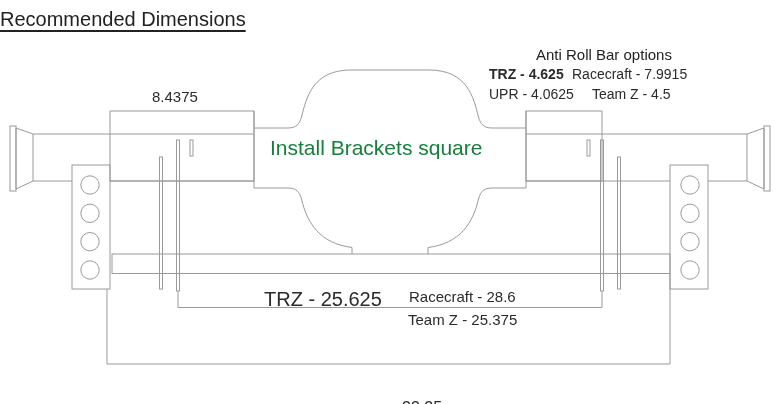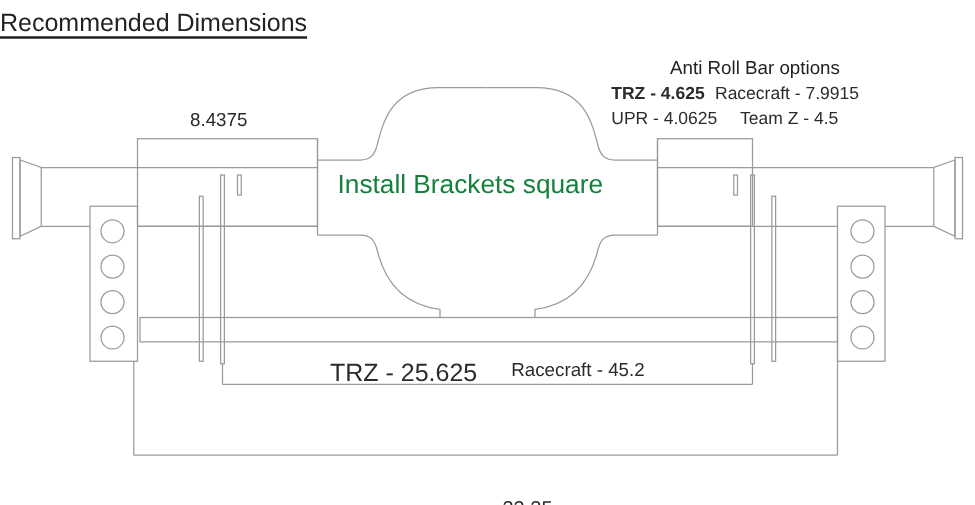--- a/index.html
+++ b/index.html
@@ -96,16 +96,17 @@
   <div class="lbl arb-r2a">UPR - 4.0625</div>
   <div class="lbl arb-r2b">Team Z - 4.5</div>
 
   <div class="lbl dim-bracket">8.4375</div>
 
   <div class="lbl note">
     <div>Install Brackets square</div>
   </div>
 
   <div class="lbl low-r1a">TRZ - 25.625</div>
-  <div class="lbl low-r1b">Racecraft - 45.2</div>
+  <div class="lbl low-r1b">Racecraft - 28.6</div>
+  <div class="lbl low-r2b">Team Z - 25.375</div>
 
   <div class="lbl dim-overall">33.25</div>
 </div>
 
 </body></html>

